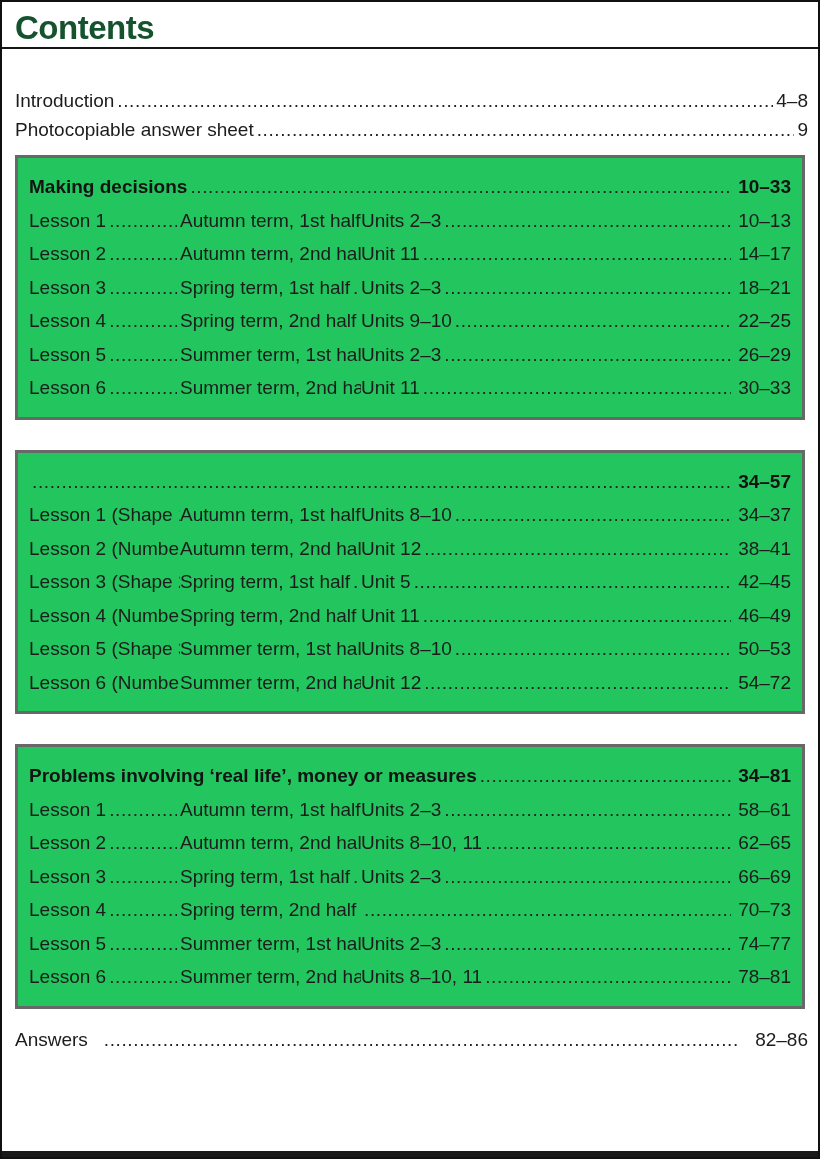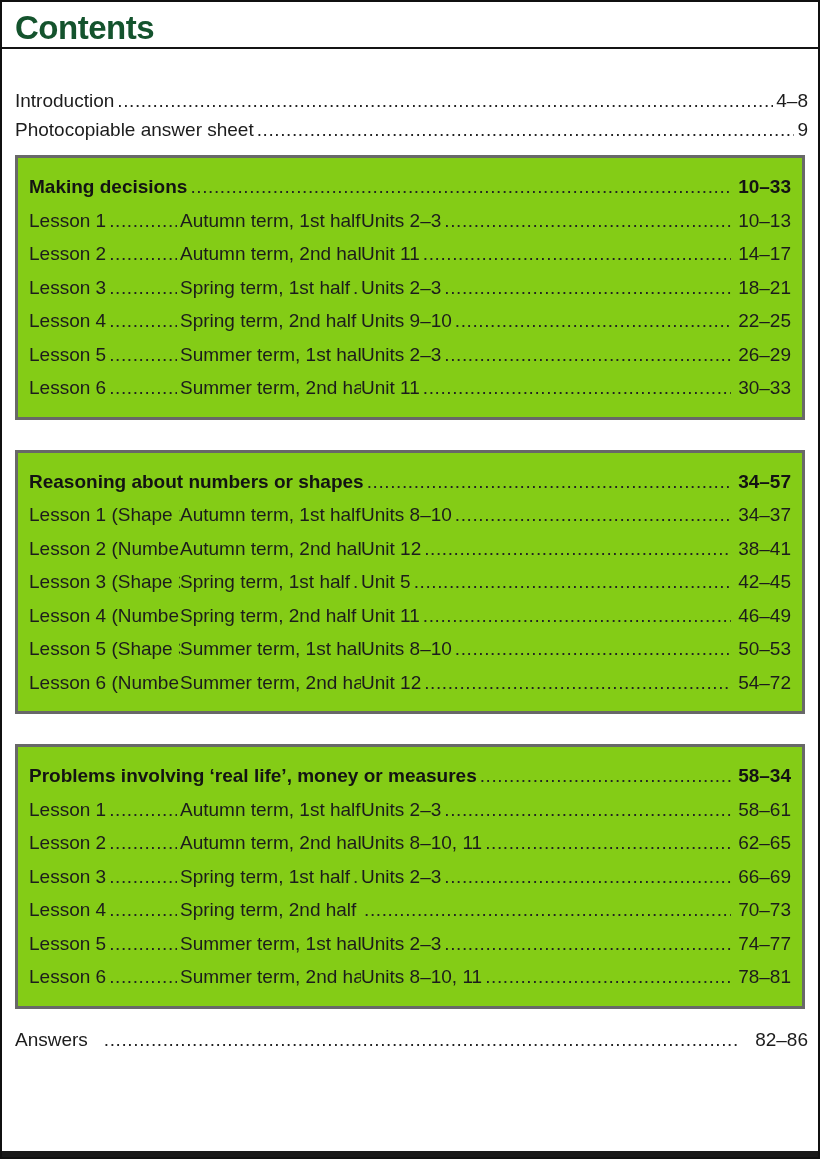--- a/index.html
+++ b/index.html
@@ -42,21 +42,21 @@
     font-weight: normal;
     color: #222;
   }
   .pages { white-space: nowrap; }
 
   .section-box {
     box-sizing: border-box;
     margin: 0 13px;
     border: 3px solid #686868;
     padding: 12px 11px;
-    background: #84cc16;
+    background: #22c55e;
   }
   .box-1 { margin-top: 11px; }
   .box-2 { margin-top: 30px; }
   .box-3 { margin-top: 30px; }
 
   .section-box .row { font-size: 19px; line-height: 33.5px; }
   .head-row .label, .head-row .pages { font-weight: bold; color: #131313; }
   .lesson-row .cell {
     display: flex;
     align-items: baseline;
@@ -190,21 +190,20 @@
       <span class="cell c3">
           <span>Unit 11</span>
           <span class="dots">................................................................................................................................................................................................................................................................................................................................................................................................................</span>
         </span>
       <span class="pages lesson-pages">30–33</span>
     </div>
   </section>
 
   <section class="section-box box-2">
     <div class="row head-row">
-      <span class="label">Reasoning about numbers or shapes</span>
       <span class="dots">................................................................................................................................................................................................................................................................................................................................................................................................................</span>
       <span class="pages">34–57</span>
     </div>
     <div class="row lesson-row">
       <span class="cell c1">
           <span>Lesson 1 (Shape 1)</span>
           <span class="dots">................................................................................................................................................................................................................................................................................................................................................................................................................</span>
         </span>
       <span class="cell c2">
           <span>Autumn term, 1st half</span>
@@ -290,21 +289,21 @@
           <span class="dots">................................................................................................................................................................................................................................................................................................................................................................................................................</span>
         </span>
       <span class="pages lesson-pages">54–72</span>
     </div>
   </section>
 
   <section class="section-box box-3">
     <div class="row head-row">
       <span class="label">Problems involving ‘real life’, money or measures</span>
       <span class="dots">................................................................................................................................................................................................................................................................................................................................................................................................................</span>
-      <span class="pages">58–34</span>
+      <span class="pages">34–81</span>
     </div>
     <div class="row lesson-row">
       <span class="cell c1">
           <span>Lesson 1</span>
           <span class="dots">................................................................................................................................................................................................................................................................................................................................................................................................................</span>
         </span>
       <span class="cell c2">
           <span>Autumn term, 1st half</span>
           <span class="dots">................................................................................................................................................................................................................................................................................................................................................................................................................</span>
         </span>

